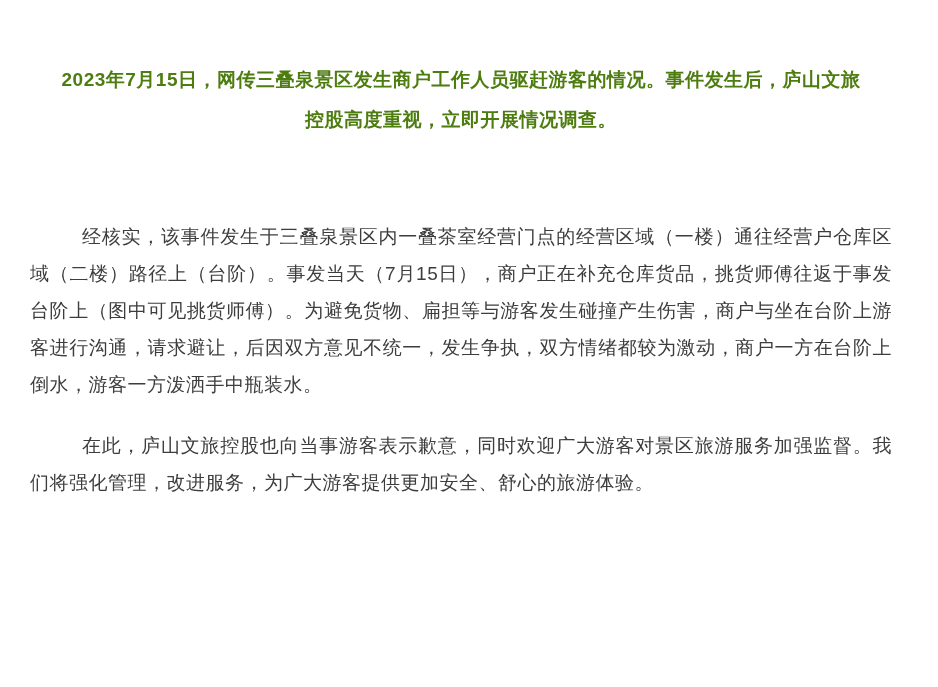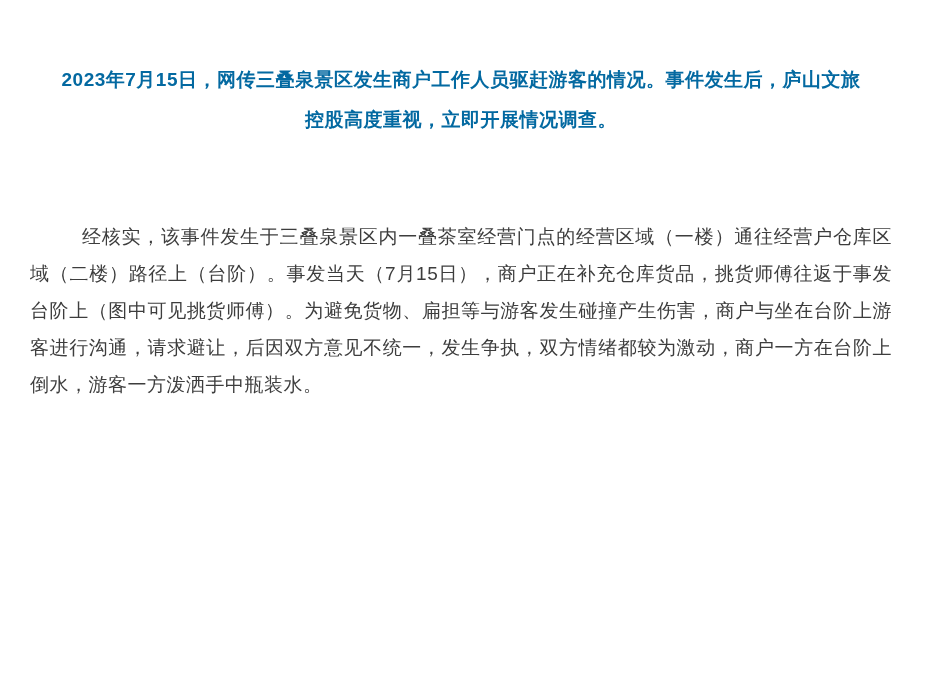--- a/index.html
+++ b/index.html
@@ -14,21 +14,21 @@
     background: #ffffff;
     overflow: hidden;
     font-family: "Liberation Sans", "DejaVu Sans", sans-serif;
     box-sizing: border-box;
     padding: 60px 46px 0 30px;
   }
   .lead {
     font-size: 19px;
     font-weight: 700;
     line-height: 40px;
-    color: #0369a1;
+    color: #4d7c0f;
     text-align: center;
     max-width: 800px;
     margin: 0 auto 78px auto;
     letter-spacing: 0.5px;
   }
   .para {
     font-size: 19px;
     font-weight: 400;
     line-height: 37px;
     color: #3d3d3d;
@@ -41,13 +41,14 @@
 </style>
 </head>
 <body>
 
 <div class="page">
   <p class="lead">2023年7月15日，网传三叠泉景区发生商户工作人员驱赶游客的情况。事件发生后，庐山文旅控股高度重视，立即开展情况调查。</p>
 
   <p class="para">经核实，该事件发生于三叠泉景区内一叠茶室经营门点的经营区域（一楼）通往经营户仓库区域（二楼）路径上（台阶）。事发当天（7月15日），商户正在补充仓库货品，挑货师傅往返于事发台阶上（图中可见挑货师傅）。为避免货物、扁担等与游客发生碰撞产生伤害，商户与坐在台阶上游客进行沟通，请求避让，后因双方意见不统一，发生争执，双方情绪都较为激动，商户一方在台阶上倒水，游客一方泼洒手中瓶装水。</p>
 
 
+  <p class="para">在此，庐山文旅控股也向当事游客表示歉意，同时欢迎广大游客对景区旅游服务加强监督。我们将强化管理，改进服务，为广大游客提供更加安全、舒心的旅游体验。</p>
 </div>
 
 </body></html>

